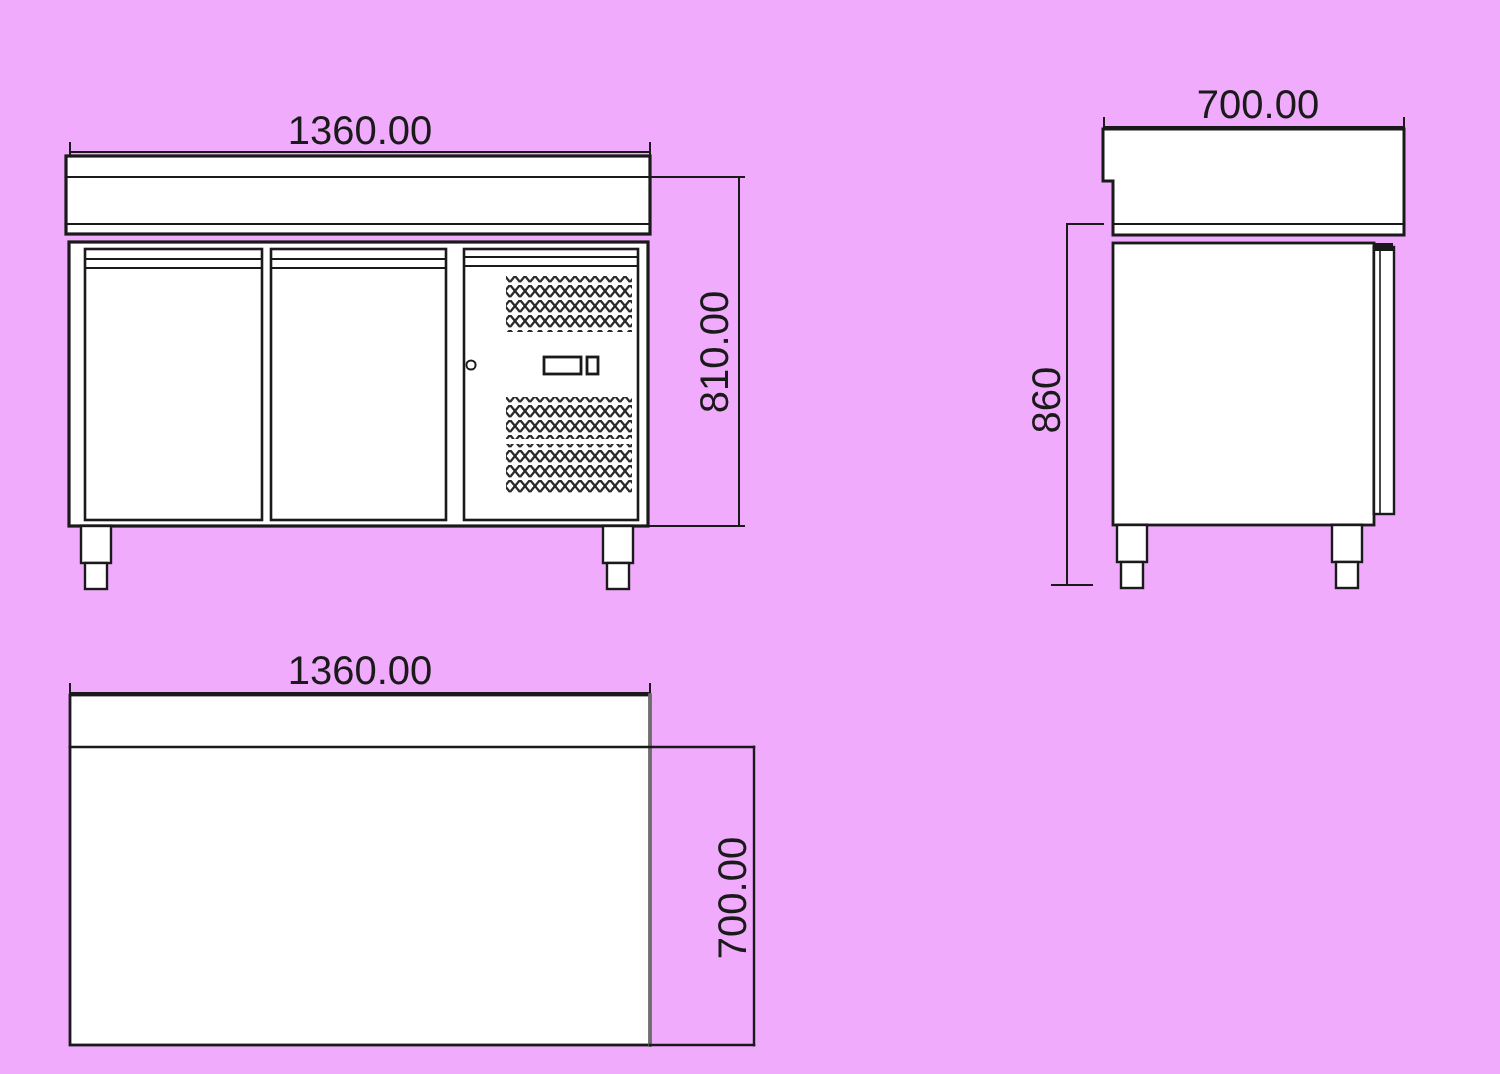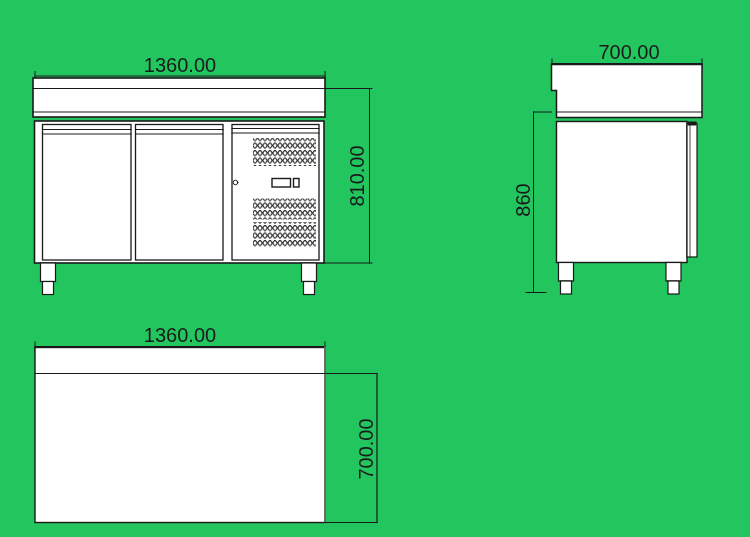--- a/index.html
+++ b/index.html
@@ -4,21 +4,21 @@
 <style>
   html, body {
     margin: 0;
     padding: 0;
     background: #ffffff;
   }
   #canvas {
     position: relative;
     width: 750px;
     height: 537px;
-    background: #22c55e;
+    background: #f0abfc;
     font-family: "Liberation Sans", sans-serif;
     overflow: hidden;
   }
   svg text {
     font-family: "Liberation Sans", sans-serif;
     font-size: 20px;
     fill: #1a1a1a;
   }
 </style>
 </head>

